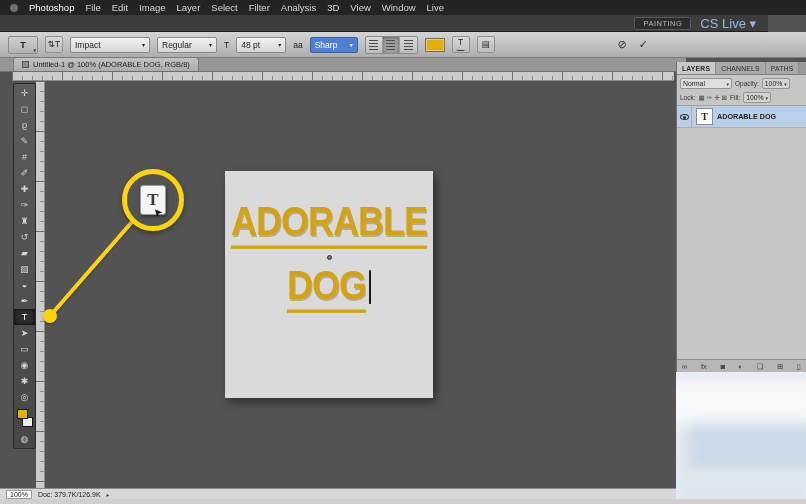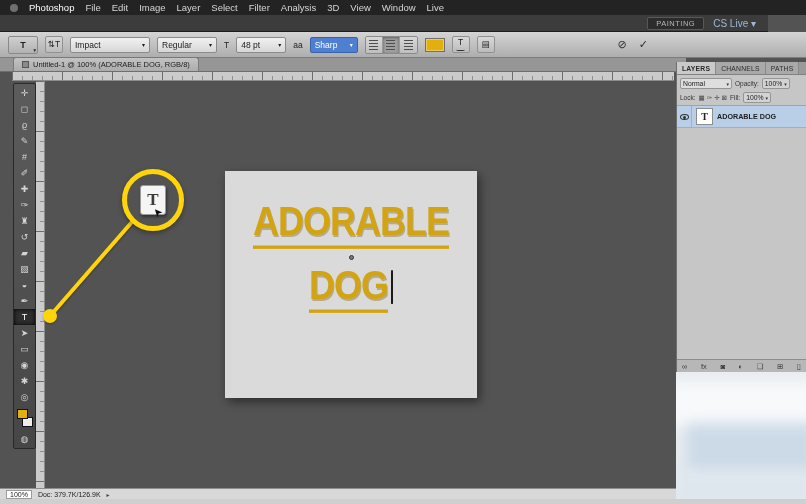--- a/index.html
+++ b/index.html
@@ -11,21 +11,21 @@
              display:flex; align-items:center; gap:11px; padding:0 10px; color:#d6d6d6; font-size:9.5px; }
   .apple-dot { width:8px; height:8px; border-radius:50%; background:#6f6f6f; flex:0 0 auto; }
   .app-name { font-weight:normal; color:#fff; }
 
   
   .appbar { position:absolute; left:0; top:15px; width:768px; height:17px; background:#3c3c3c;
             border-bottom:1px solid #1d1d1d; display:flex; align-items:center; justify-content:flex-end;
             gap:9px; padding:0 12px; }
   .workspace-btn { font-size:7.5px; color:#b8b8b8; background:#2c2c2c; border:1px solid #585858;
                    border-radius:2px; padding:1px 8px; letter-spacing:.5px; }
-  .cs-live { font-size:10px; color:#9db9d6; }
+  .cs-live { font-size:13px; color:#9db9d6; }
 
   
   .optionsbar { position:absolute; left:0; top:32px; width:806px; height:26px;
                 background:linear-gradient(#d4d4d4,#aeaeae); border-bottom:1px solid #7d7d7d;
                 display:flex; align-items:center; gap:7px; padding:0 8px; font-size:9px; color:#222; }
   .tool-preset { width:30px; height:18px; border:1px solid #898989; border-radius:2px;
                  background:linear-gradient(#cfcfcf,#b2b2b2); display:flex; align-items:center;
                  justify-content:center; font-weight:bold; position:relative; }
   .tool-preset .mini-arrow { position:absolute; right:1px; bottom:0; font-size:5px; color:#333; }
   .ob-btn { min-width:18px; height:17px; border:1px solid #919191; border-radius:2px;
@@ -80,21 +80,21 @@
              padding:1px 0; z-index:3; }
   .tool { width:100%; height:16px; display:flex; align-items:center; justify-content:center;
           font-size:9px; color:#d4d4d4; }
   .tool.active { background:#2e2e2e; color:#fff; box-shadow:inset 0 0 4px #000; }
   .swatches { position:relative; height:24px; margin-top:2px; }
   .fg-swatch { position:absolute; left:3px; top:2px; width:11px; height:10px; background:#e2b00e;
                border:1px solid #111; z-index:2; }
   .bg-swatch { position:absolute; left:8px; top:10px; width:11px; height:10px; background:#ededed;
                border:1px solid #111; }
 
-  .document { position:absolute; left:225px; top:99px; width:252px; height:227px; background:#dadada;
+  .document { position:absolute; left:225px; top:99px; width:208px; height:227px; background:#dadada;
               box-shadow:3px 4px 9px rgba(0,0,0,.45); z-index:2; }
   .ps-line { text-align:center; font-weight:900; font-size:36px; letter-spacing:-1px;
              color:#d2a413; transform:scaleY(1.12); }
   .l1 { margin-top:30px; } .l2 { margin-top:22px; }
   .ul { border-bottom:3px solid #d2a413; padding-bottom:1px; text-shadow:1px 1px 0 rgba(115,82,0,.35); }
   .caret { display:inline-block; width:2px; height:30px; background:#1a1a1a; vertical-align:-4px; margin-left:3px; }
   .center-pt { position:absolute; left:50%; top:84px; width:5px; height:5px; margin-left:-2px;
                border:1px solid #333; border-radius:50%; background:#7a7a7a; }
 
   .callout-line { position:absolute; left:50px; top:242px; width:126px; height:4px; background:#ffd40a;

